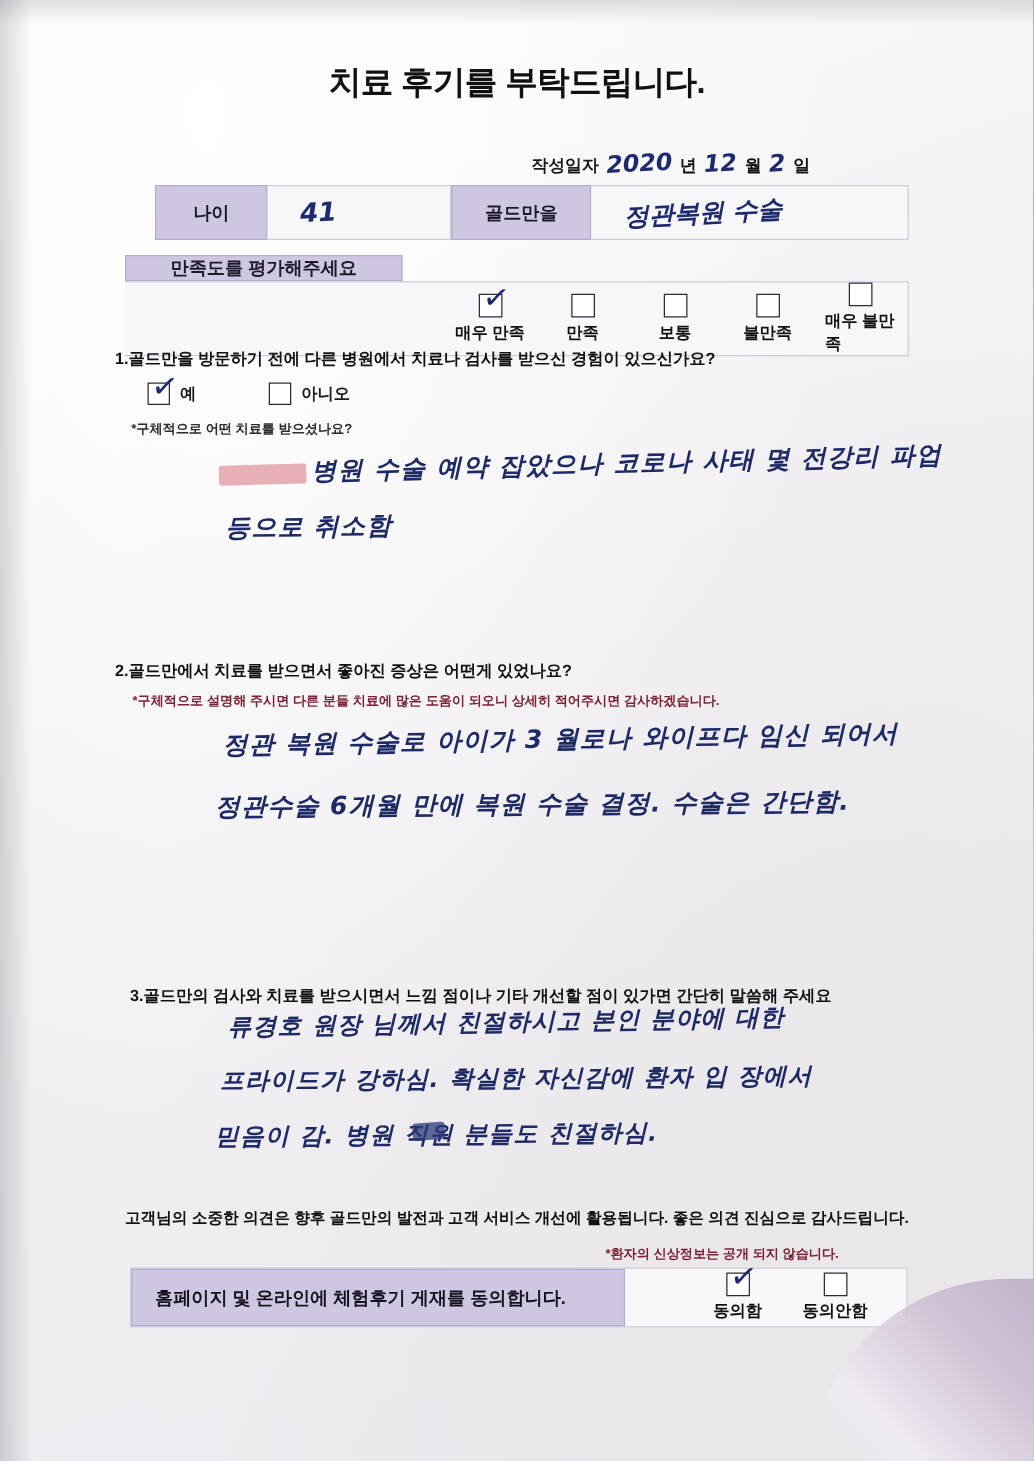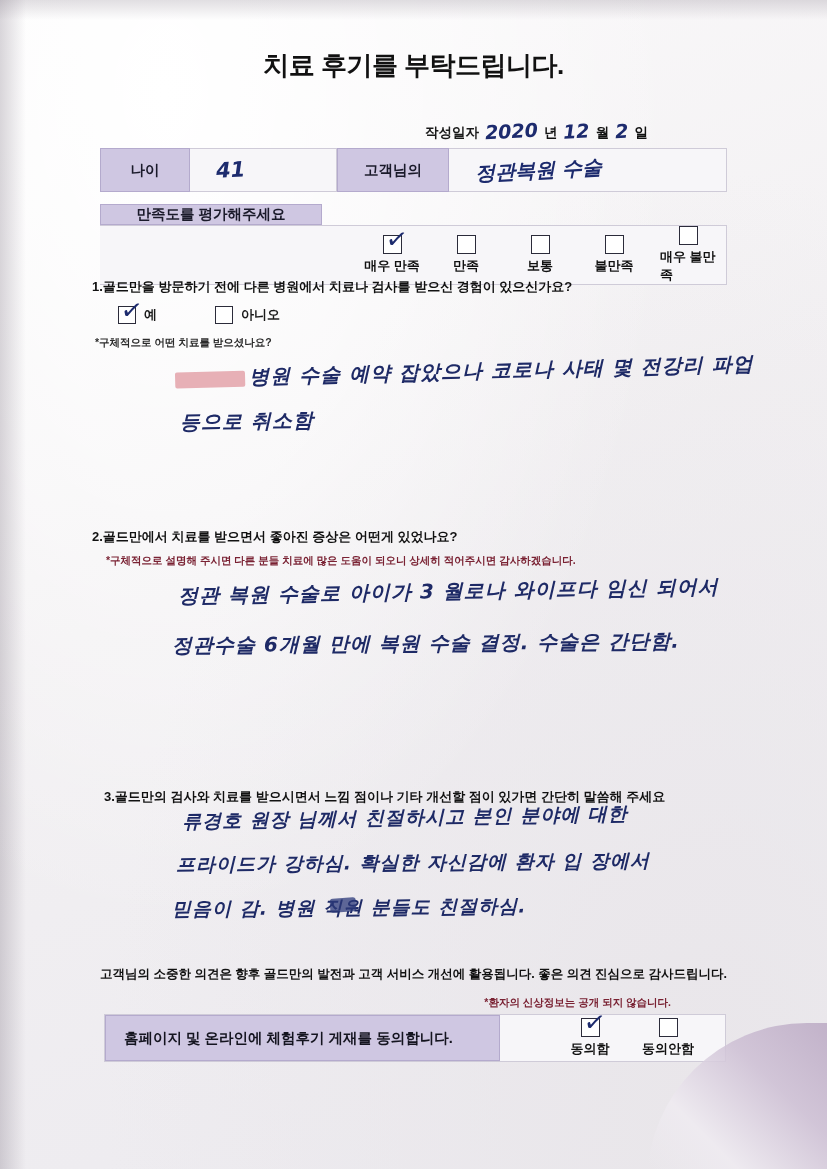--- a/index.html
+++ b/index.html
@@ -114,21 +114,21 @@
     border: 1px solid #b4aacd;
   }
   .cell-value {
     background: #f7f6f9;
     border: 1px solid #cfcbd8;
     border-left: none;
     display: flex;
     align-items: center;
     padding-left: 26px;
   }
-  .c-age-label { width: 88px; }
+  .c-age-label { width: 88px; margin-left: 24px; }
   .c-age-value { width: 120px; }
   .c-treat-label { width: 110px; }
   .c-treat-value { flex: 1; }
 
   .row2 {
     position: absolute;
     top: 56px; left: 0; right: 0; height: 44px;
     display: flex;
     flex-direction: column;
   }
@@ -201,21 +201,21 @@
     font-size: 13px;
     font-weight: bold;
   }
   .yn-item { display: flex; align-items: center; gap: 8px; position: relative; }
   .yn-box {
     width: 16px; height: 16px;
     border: 1.6px solid #2b2b3a;
     background: #fff;
     position: relative;
   }
-  .q1-sub { position: absolute; left: 95px; top: 336px; }
+  .q1-sub { position: absolute; left: 105px; top: 336px; }
 
   .ans {
     position: absolute;
     font-family: "DejaVu Sans", sans-serif;
     color: #1e2a66;
     font-weight: bold;
     font-style: italic;
     letter-spacing: 1px;
     white-space: nowrap;
   }
@@ -345,21 +345,21 @@
       <span class="hand hand-blue date-val">2</span>
       <span class="unit">일</span>
     </div>
 
     <div class="info-box">
       <div class="row1">
         <div class="cell-label c-age-label">나이</div>
         <div class="cell-value c-age-value">
           <span class="hand hand-blue" style="font-size:21px">41</span>
         </div>
-        <div class="cell-label c-treat-label">고객님의</div>
+        <div class="cell-label c-treat-label">골드만을</div>
         <div class="cell-value c-treat-value">
           <span class="hand hand-blue" style="font-size:20px">정관복원 수술</span>
         </div>
       </div>
       <div class="row2">
         <div class="cell-label c-sat-label">만족도를 평가해주세요</div>
         <div class="cell-value c-sat-value">
           <div class="check-item">
             <div class="check-box">
               <span class="tick">✓</span>

